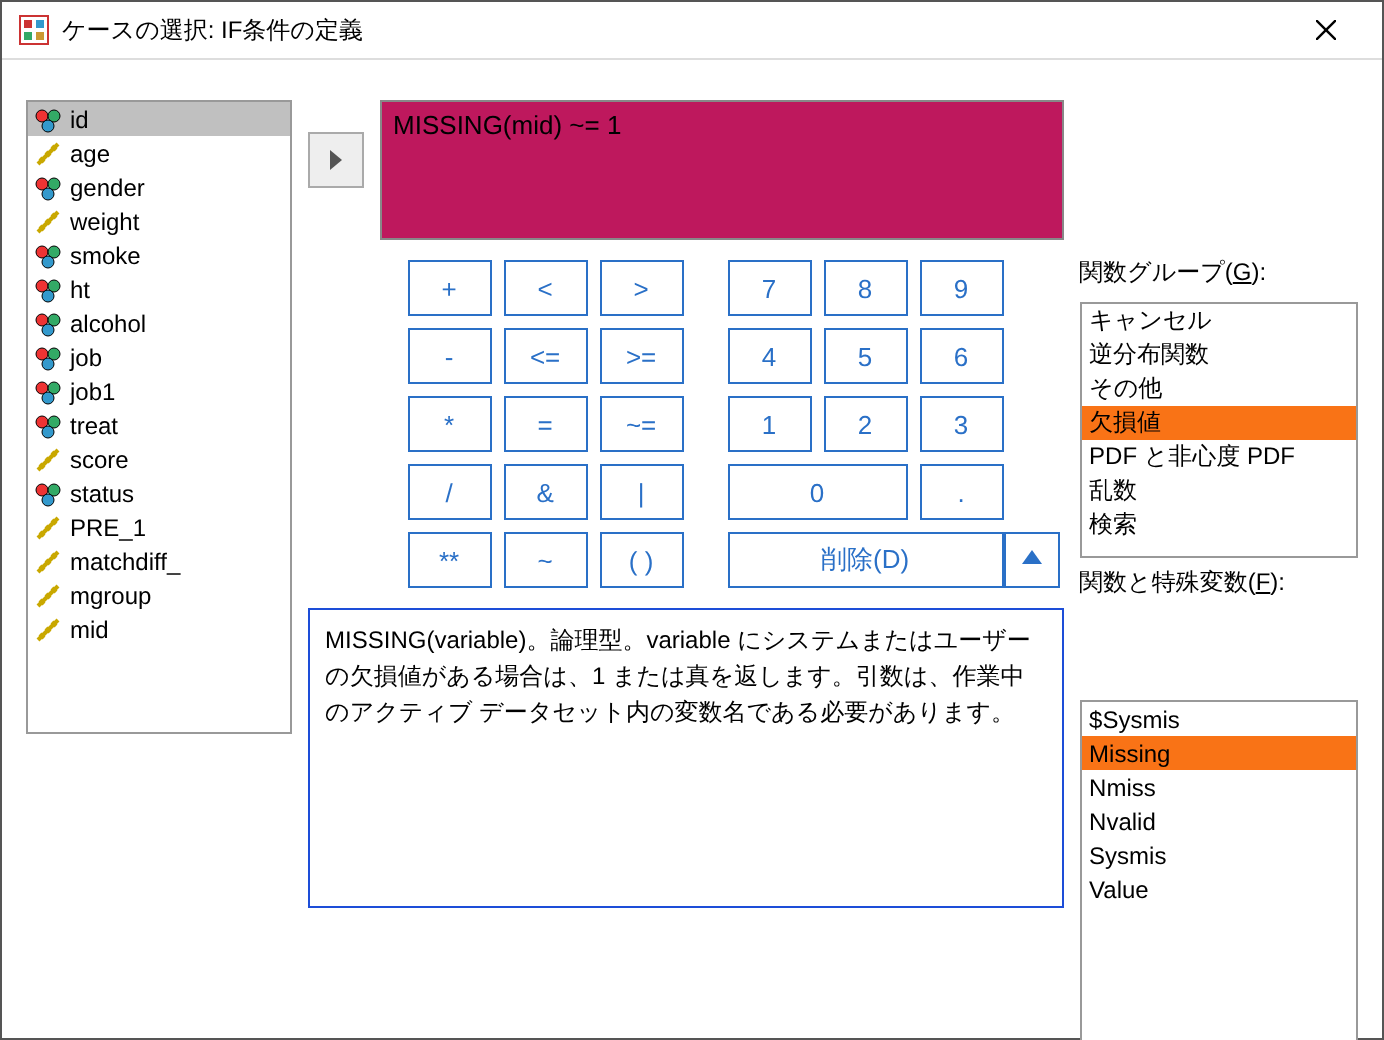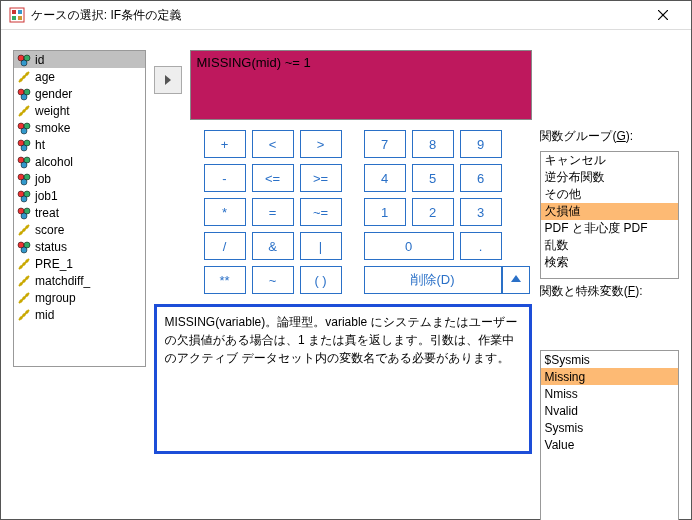--- a/index.html
+++ b/index.html
@@ -18,26 +18,26 @@
   .varnode .vlabel { font-size: 12px; }
   .mid { flex: 1; display: flex; flex-direction: column; gap: 10px; }
   .exprrow { display: flex; gap: 8px; height: 70px; }
   .movebtn { width: 28px; height: 28px; border: 1px solid #aaa; background: #eee; display: flex; align-items: center; justify-content: center; align-self: center; margin-top: -10px; cursor: pointer; }
   .expr { flex: 1; border: 1px solid #888; padding: 4px 6px; font-size: 13px; background: #be185d; color: #000; resize: none; outline: none; font-family: inherit; }
   .keypad { display: grid; grid-template-columns: repeat(3, 42px) 10px repeat(3, 42px); grid-auto-rows: 28px; gap: 6px; margin-left: 50px; }
   .kbtn { border: 1px solid #2a70c7; background: #fff; color: #2a70c7; font-size: 13px; display: flex; align-items: center; justify-content: center; cursor: pointer; }
   .gap { background: transparent; border: none; pointer-events: none; }
   .delbtn { grid-column: 5 / span 3; text-align: right; }
   .upbtn { width: 28px; height: 28px; border: 1px solid #2a70c7; background: #fff; color: #2a70c7; display: flex; align-items: center; justify-content: center; cursor: pointer; margin-left: auto; margin-right: 2px; align-self: flex-end; }
-  .desc { height: 150px; border: 3px solid #1d4ed8; padding: 6px 8px; font-size: 12px; line-height: 1.5; overflow: auto; background: #fff; }
+  .desc { height: 150px; border: 1px solid #1d4ed8; padding: 6px 8px; font-size: 12px; line-height: 1.5; overflow: auto; background: #fff; }
   .right { width: 156px; display: flex; flex-direction: column; gap: 4px; justify-content: space-between; }
   .right-label { font-size: 12px; margin-bottom: 2px; }
   .listbox { border: 1px solid #999; background: #fff; overflow-y: scroll; }
   .listbox .li { padding: 1px 4px; font-size: 12px; cursor: pointer; height: 17px; display: flex; align-items: center; }
-  .listbox .li.sel { background: #fdba74; }
+  .listbox .li.sel { background: #f97316; }
   .fg { height: 128px; }
   .fn { height: 186px; margin-top: 44px; }
   .footer { height: 40px; display: flex; align-items: center; justify-content: center; gap: 12px; border: 1px solid #ccc; margin: 0 12px 10px 12px; padding-top: 4px; padding-bottom: 4px;}
   .fbtn { height: 24px; padding: 0 14px; font-size: 12px; cursor: pointer; display: inline-flex; align-items: center; justify-content: center; }
   .fbtn.primary { background: #1a6ed8; color: #fff; border: 1px solid #1558b0; }
   .fbtn.secondary { background: #fff; color: #1a6ed8; border: 1px solid #1a6ed8; }
   .nominal-icon circle { stroke: #000; stroke-width: 0.5; }
   .scale-icon line { stroke: #c9a800; stroke-width: 2; }
   .under { text-decoration: underline; }
   .keypad-wrap { display: flex; }

